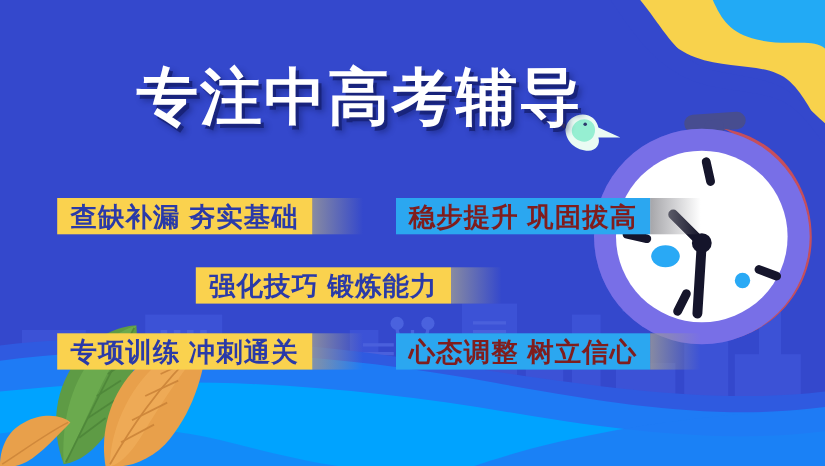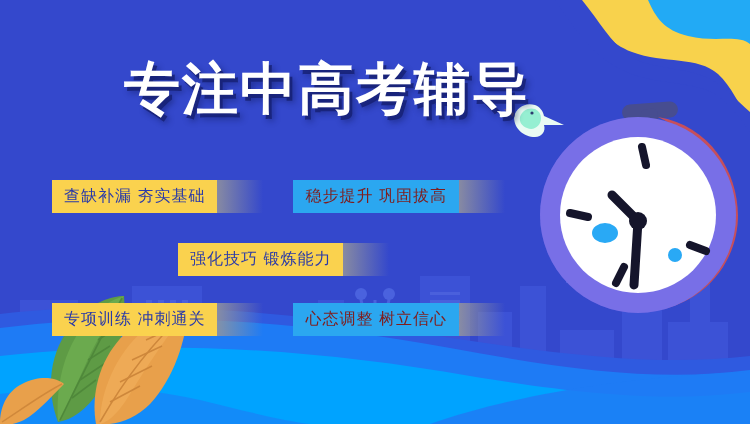--- a/index.html
+++ b/index.html
@@ -43,22 +43,22 @@
   .row{position:absolute;display:flex;align-items:center;}
   #row1{left:52px;top:180px;}
   #row2{left:178px;top:243px;}
   #row3{left:52px;top:303px;}
 
   .tag{
     position:relative;
     display:flex;align-items:center;
     height:33px;
     padding:0 12px;
-    font-size:16px;
-    font-weight:normal;
+    font-size:24px;
+    font-weight:bold;
     letter-spacing:1px;
     white-space:nowrap;
     box-sizing:border-box;
   }
   .tag.yellow{background:#FAD24E;color:#2A3AA8;}
   .tag.cyan{background:#2BA7F0;color:#7f1d1d;}
   
   .tail{
     width:46px;height:33px;
     background:linear-gradient(to right, rgba(150,150,155,.85), rgba(120,125,150,0));

